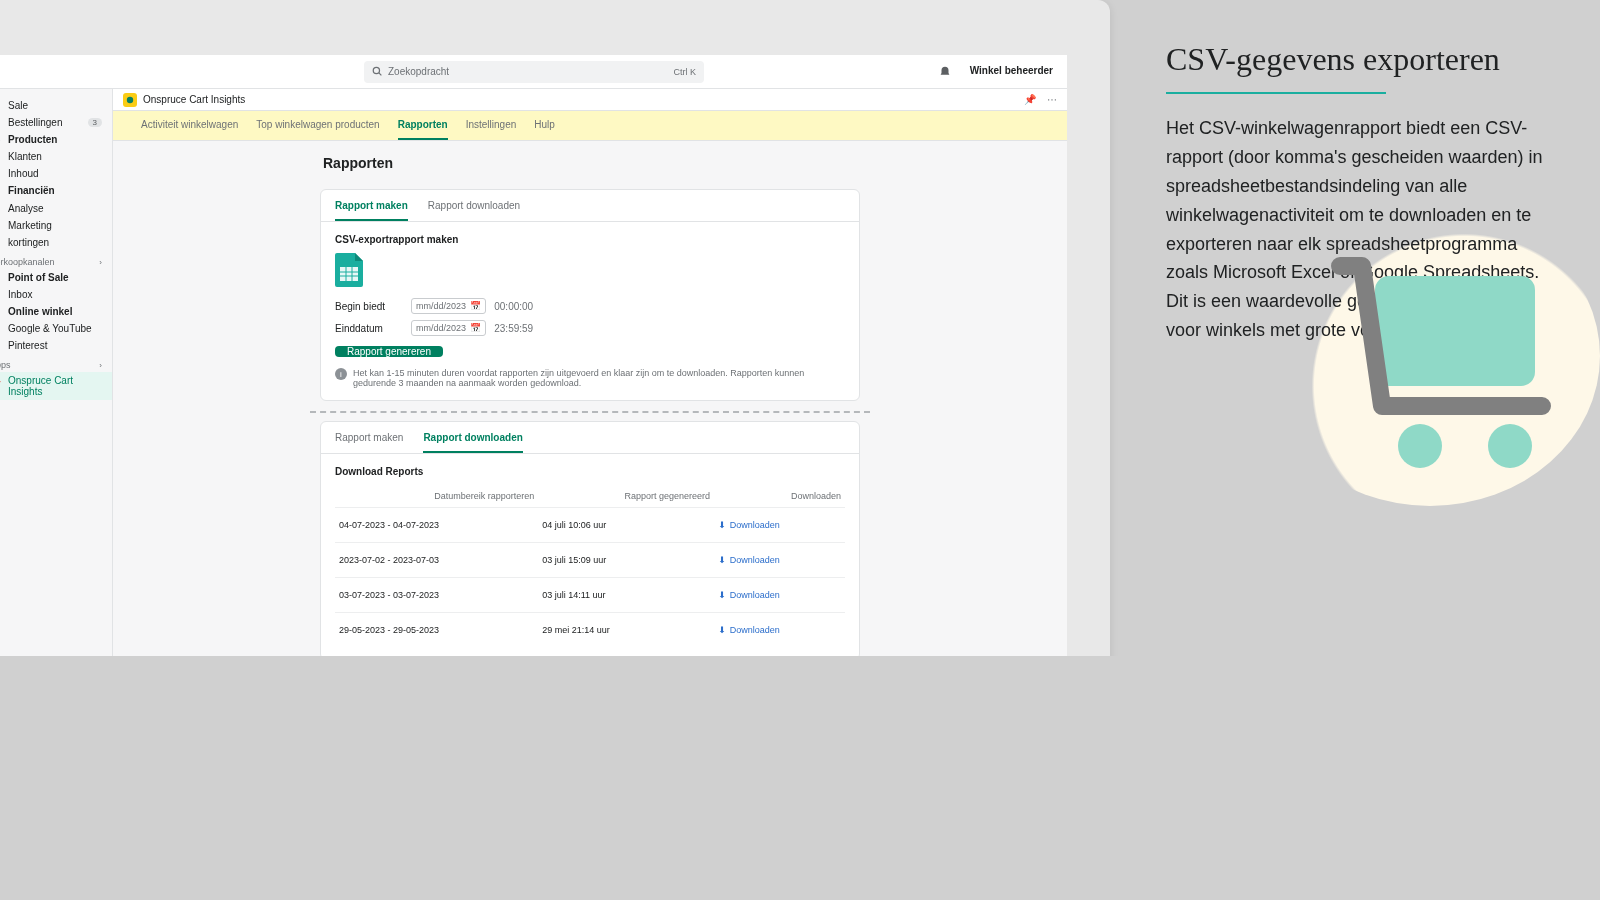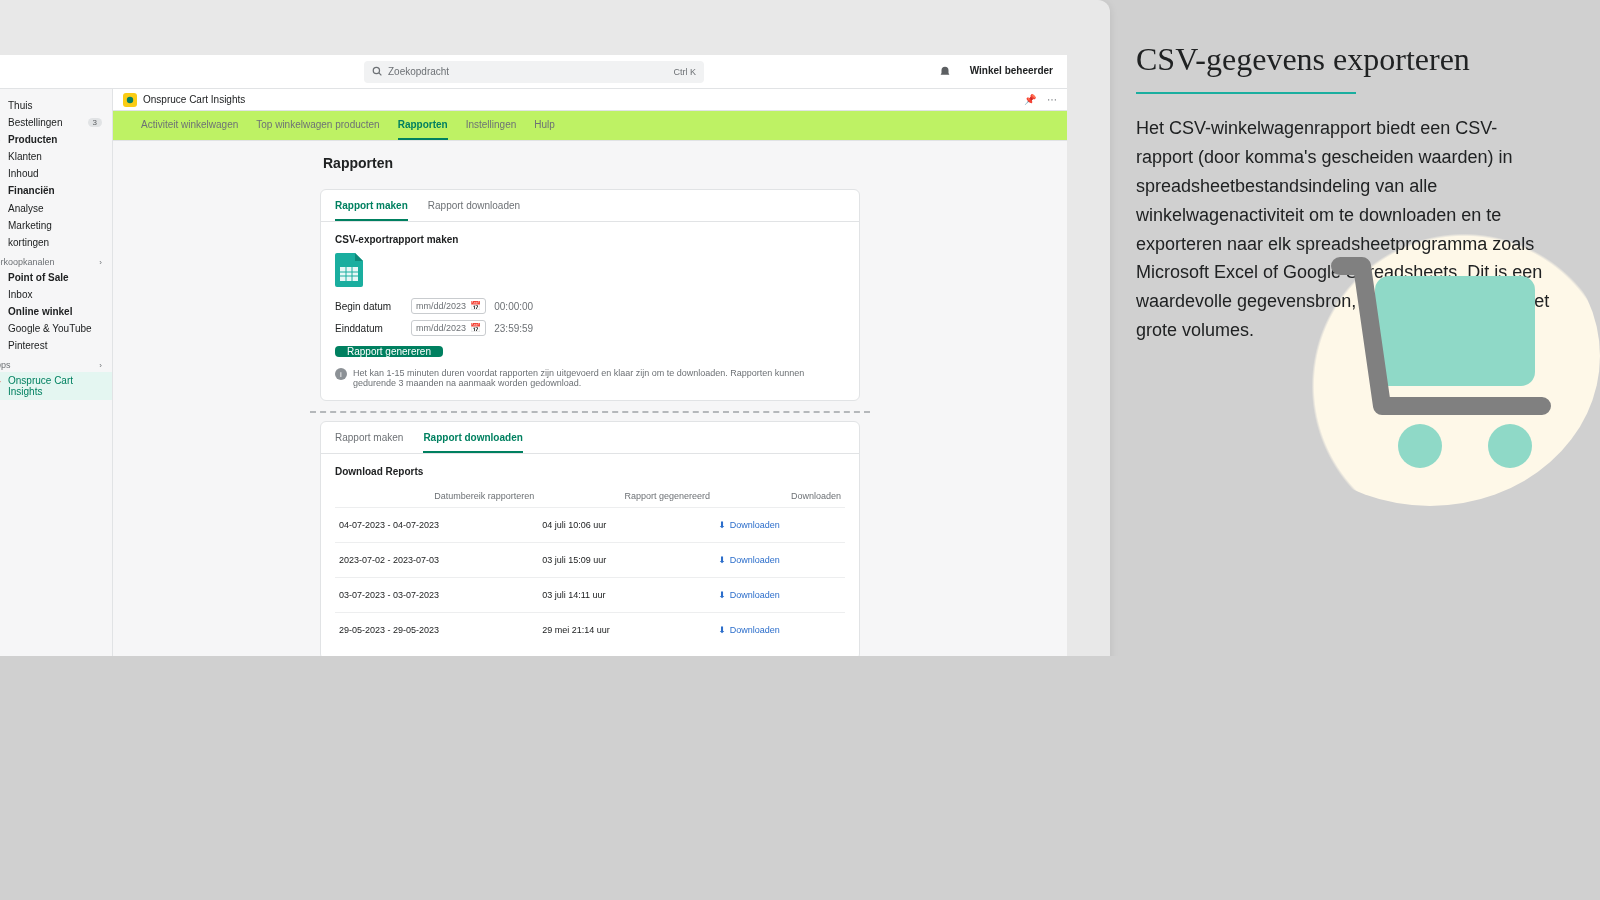--- a/index.html
+++ b/index.html
@@ -36,21 +36,21 @@
 .badge { margin-left: auto; background: #e1e3e5; border-radius: 8px; font-size: 8px; padding: 0 5px; color: #5c5f62; }
 .nav-section { font-size: 9px; color: #6d7175; padding: 6px 10px 2px; display: flex; align-items: center; }
 .nav-section .chev { margin-left: auto; font-size: 8px; }
 .sidebar-bottom { margin-top: auto; }
 
 .main { flex: 1; background: #f6f6f7; overflow: auto; }
 .app-header { height: 22px; background: #fff; display: flex; align-items: center; padding: 0 10px; border-bottom: 1px solid #e1e3e5; font-size: 10px; }
 .app-logo { width: 14px; height: 14px; background: #facc15; border-radius: 3px; margin-right: 6px; display: inline-flex; align-items: center; justify-content: center; }
 .app-header-right { margin-left: auto; display: flex; gap: 10px; color: #6d7175; }
 
-.app-nav { display: flex; gap: 18px; padding: 8px 28px 0; font-size: 10px; border-bottom: 1px solid #e1e3e5; background: #bef264; }
+.app-nav { display: flex; gap: 18px; padding: 8px 28px 0; font-size: 10px; border-bottom: 1px solid #e1e3e5; background: #fef9c3; }
 .app-nav-item { padding-bottom: 8px; color: #6d7175; cursor: pointer; }
 .app-nav-item.active { color: #008060; border-bottom: 2px solid #008060; font-weight: 600; }
 
 .page-title { font-size: 14px; font-weight: 600; padding: 14px 0 10px 210px; }
 
 .card { background: #fff; border: 1px solid #e1e3e5; border-radius: 6px; margin: 8px auto 10px; width: 540px; }
 .card-tabs { display: flex; gap: 20px; padding: 10px 14px 0; border-bottom: 1px solid #e1e3e5; font-size: 10px; }
 .card-tab { padding-bottom: 8px; color: #6d7175; cursor: pointer; }
 .card-tab.active { color: #008060; border-bottom: 2px solid #008060; font-weight: 600; }
 .card-body { padding: 12px 14px; }
@@ -72,21 +72,21 @@
 
 .dl-table { width: 100%; border-collapse: collapse; font-size: 9px; }
 .dl-table th { text-align: right; font-weight: 500; padding: 6px 4px; color: #6d7175; }
 .dl-table td { padding: 12px 4px; border-top: 1px solid #edeeef; }
 .dl-link { color: #2c6ecb; cursor: pointer; display: inline-flex; align-items: center; gap: 4px; }
 
 .footer { text-align: center; padding: 10px; font-size: 10px; color: #6d7175; display: flex; justify-content: center; gap: 20px; align-items: center; }
 .footer .flogo { width: 16px; height: 16px; background: #a7e9d4; border-radius: 50%; display: inline-block; }
 .footer a { color: #2c6ecb; }
 
-.promo { flex: 1; padding: 40px 50px 0 26px; position: relative; }
+.promo { flex: 1; padding: 40px 50px 0 56px; position: relative; }
 .promo h1 { font-family: Georgia, serif; font-size: 32px; font-weight: 400; margin-bottom: 14px; line-height: 1.2; }
 .promo hr { border: none; border-top: 2px solid #1aae9f; width: 220px; margin-bottom: 20px; }
 .promo p { font-size: 18px; line-height: 1.6; }
 .cart-graphic { position: absolute; right: 30px; bottom: 180px; width: 240px; height: 220px; }
 .cart-body { fill: #8fd9c7; }
 .cart-wheel { fill: #8fd9c7; }
 .blob { position: absolute; right: 0; bottom: 150px; width: 340px; height: 300px; background: radial-gradient(circle at 60% 60%, #fef8e8 0%, #fef8e8 55%, transparent 56%); z-index: -1; border-radius: 50%; }
 </style>
 </head>
 <body>
@@ -115,21 +115,21 @@
           <span style="font-weight:600;">Winkel beheerder</span>
         </div>
       </div>
 
       <div class="body-row">
 
         <div class="sidebar">
           <div id="nav-primary">
               <div class="nav-item">
                 <span class="nicon">⌂</span>
-                <span>Thuis</span>
+                <span>Sale</span>
               </div>
               <div class="nav-item">
                 <span class="nicon">☐</span>
                 <span>Bestellingen</span>
                 <span class="badge">3</span>
               </div>
               <div class="nav-item bold">
                 <span class="nicon">◆</span>
                 <span>Producten</span>
               </div>
@@ -236,21 +236,21 @@
               <svg class="csv-icon" viewBox="0 0 28 34">
                 <path d="M2 0h18l8 8v24a2 2 0 0 1-2 2H2a2 2 0 0 1-2-2V2a2 2 0 0 1 2-2z" fill="#1aae9f"></path>
                 <path d="M20 0v8h8z" fill="#0d8a7a"></path>
                 <rect x="5" y="14" width="18" height="14" fill="#fff" opacity="0.9"></rect>
                 <line x1="5" y1="19" x2="23" y2="19" stroke="#1aae9f"></line>
                   <line x1="5" y1="23" x2="23" y2="23" stroke="#1aae9f"></line>
                 <line x1="11" y1="14" x2="11" y2="28" stroke="#1aae9f"></line>
                   <line x1="17" y1="14" x2="17" y2="28" stroke="#1aae9f"></line>
               </svg>
               <div class="form-row">
-                <label>Begin datum</label>
+                <label>Begin biedt</label>
                 <span class="date-input">
                   <span>mm/dd/2023</span>
                   <span>📅</span>
                 </span>
                 <span class="ts">00:00:00</span>
               </div>
               <div class="form-row">
                 <label>Einddatum</label>
                 <span class="date-input">
                   <span>mm/dd/2023</span>

